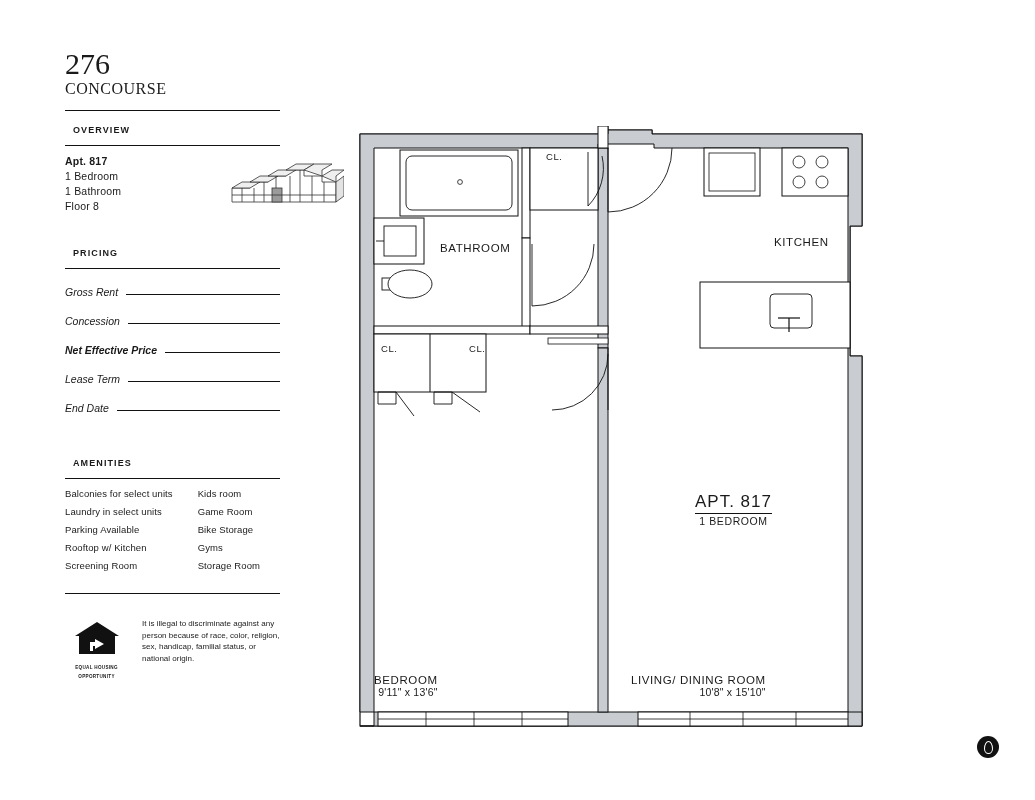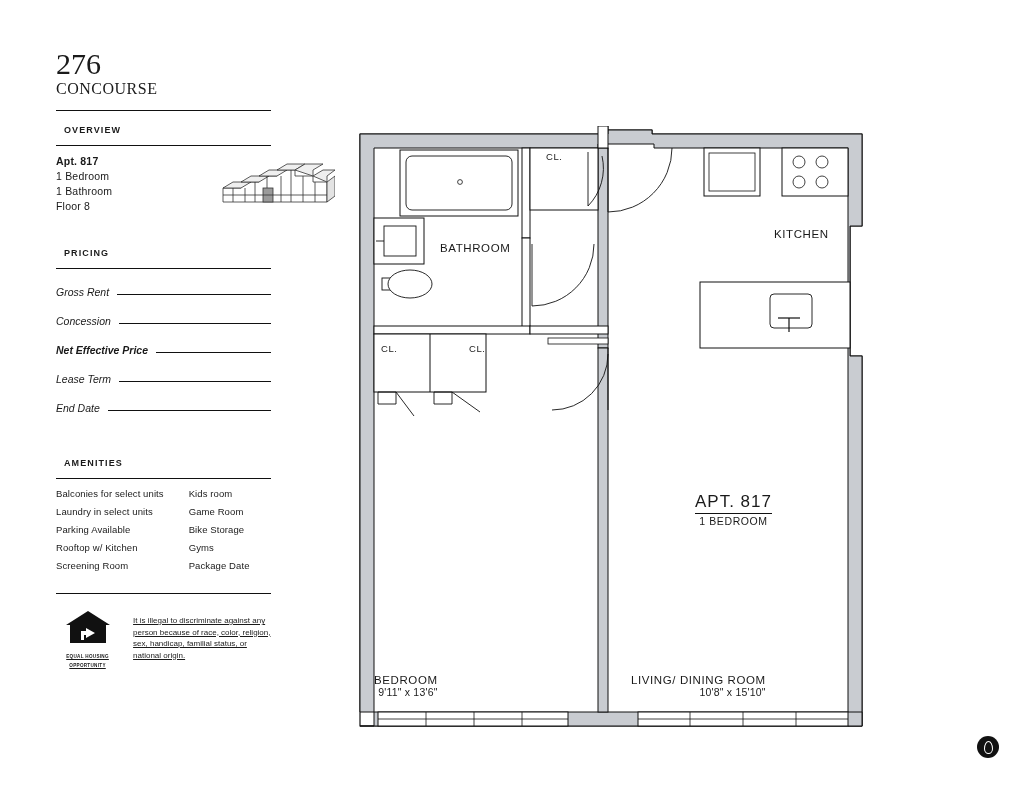--- a/index.html
+++ b/index.html
@@ -4,21 +4,21 @@
 <style>
   html,body{margin:0;padding:0;}
   body{
     width:1035px;height:800px;background:#ffffff;
     font-family:"Liberation Sans", sans-serif;
     color:#1a1a1a;position:relative;overflow:hidden;
   }
   .page{position:absolute;inset:0;}
 
   
-  .left{position:absolute;left:56px;top:50px;width:215px;}
+  .left{position:absolute;left:65px;top:50px;width:215px;}
   .logo{font-family:"Liberation Serif", serif;}
   .logo .num{font-size:30px;letter-spacing:0px;line-height:28px;font-weight:400;}
   .logo .l2{font-size:21px;line-height:22px;letter-spacing:0.5px;}
   .logo .l3{font-size:16px;line-height:22px;letter-spacing:0.5px;}
   .rule{border:0;border-top:1.5px solid #111;margin:10px 0 0 0;width:215px;}
   .rule.thin{border-top:1px solid #111;}
 
   .sect-title{font-size:9px;letter-spacing:1.1px;font-weight:700;margin:14px 0 8px 8px;}
   .ov-line{font-size:10.5px;line-height:15px;letter-spacing:.2px;}
   .ov-line.b{font-weight:700;}
@@ -29,21 +29,21 @@
   .price-row{display:flex;margin-top:17px;font-style:italic;}
   .price-label{font-size:10.5px;white-space:nowrap;}
   .price-label.b{font-weight:700;}
   .price-line{flex:1;border-bottom:1px solid #111;margin-left:8px;margin-bottom:3px;}
 
   .amen-grid{display:flex;gap:10px;margin-top:6px;align-items:center;}
   .amen-col{font-size:9.5px;line-height:18px;letter-spacing:.1px;}
   .amen-col.c1{width:134px;}
   .amen-col.c2{width:90px;}
 
-  .footer{display:flex;gap:14px;margin-top:13px;align-items:center;text-decoration:underline;}
+  .footer{display:flex;gap:14px;margin-top:24px;align-items:flex-start;}
   .eho{width:64px;text-align:center;}
   .eho-cap{font-size:4.6px;font-weight:700;letter-spacing:.3px;line-height:6px;margin-top:3px;}
   .legal{font-size:8px;line-height:11.5px;color:#222;width:140px;}
 
   
   .fp{position:absolute;left:352px;top:126px;}
   .fp svg{display:block;}
   .aptlabel{position:absolute;left:695px;top:492px;text-align:center;}
   .aptlabel .t1{font-size:17px;letter-spacing:1px;}
   .aptlabel .t2{font-size:10.5px;letter-spacing:.6px;border-top:1px solid #111;padding-top:1px;margin-top:1px;}
@@ -132,21 +132,21 @@
         <div>Laundry in select units</div>
         <div>Parking Available</div>
         <div>Rooftop w/ Kitchen</div>
         <div>Screening  Room</div>
       </div>
       <div class="amen-col c2">
         <div>Kids room</div>
         <div>Game Room</div>
         <div>Bike Storage</div>
         <div>Gyms</div>
-        <div>Package Date</div>
+        <div>Storage Room</div>
       </div>
     </div>
 
     <hr class="rule thin" style="margin-top:18px">
 
     <div class="footer">
       <div class="eho">
         <svg width="48" height="40" viewBox="0 0 48 40">
           <path d="M24 4 L46 18 L42 18 L42 20 L6 20 L6 18 L2 18 Z" fill="#111"></path>
           <rect x="6" y="20" width="36" height="16" fill="#111"></rect>
@@ -237,21 +237,21 @@
         <rect x="286" y="586" width="210" height="14" fill="#ffffff" stroke="#111" stroke-width="1"></rect>
         <line x1="286" y1="593" x2="496" y2="593" stroke="#111" stroke-width="0.8"></line>
         <line x1="338" y1="586" x2="338" y2="600" stroke="#111" stroke-width="0.8"></line>
         <line x1="391" y1="586" x2="391" y2="600" stroke="#111" stroke-width="0.8"></line>
         <line x1="444" y1="586" x2="444" y2="600" stroke="#111" stroke-width="0.8"></line>
       </g>
     </svg>
   </div>
 
   <div class="rmlabel" style="left:440px;top:242px">BATHROOM</div>
-  <div class="rmlabel" style="left:774px;top:228px">KITCHEN</div>
+  <div class="rmlabel" style="left:774px;top:236px">KITCHEN</div>
 
   <div class="rmlabel" style="left:374px;top:674px">
     <div>BEDROOM</div>
     <div class="dim">9'11" x 13'6"</div>
   </div>
 
   <div class="rmlabel" style="left:631px;top:674px">
     <div>LIVING/ DINING ROOM</div>
     <div class="dim">10'8" x 15'10"</div>
   </div>

